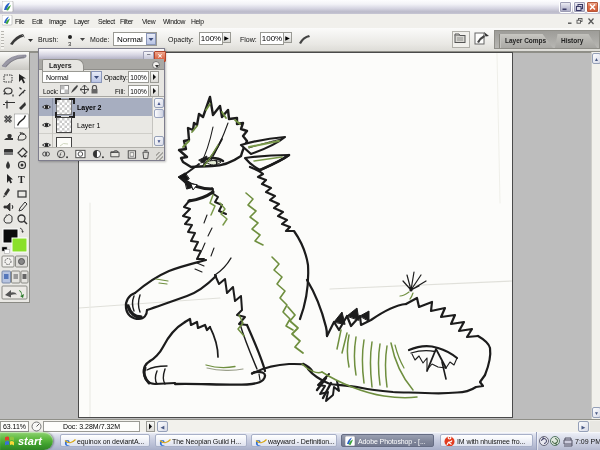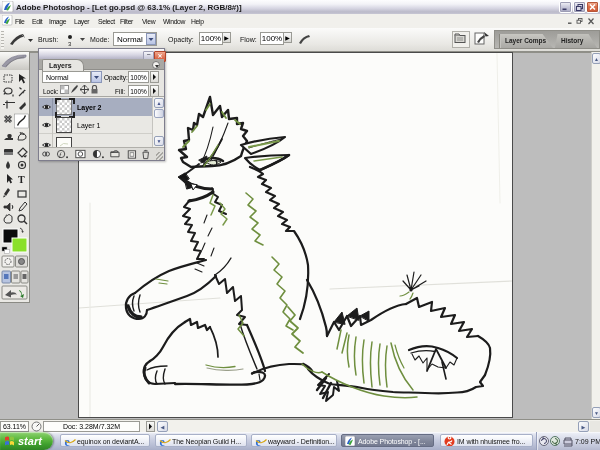--- a/index.html
+++ b/index.html
@@ -49,21 +49,20 @@
     </svg>
 
   <div id="title">
     <div style="left:2px;top:1px;width:12px;height:11px;">
         <svg width="12" height="11">
           <rect x="0" y="0" width="11" height="11" rx="1" fill="#fff" stroke="#888" stroke-width="0.5"></rect>
           <path d="M2,9 Q3,3 8,1.5 Q6,5 4.5,9 Z" fill="#2a62c8"></path>
           <path d="M4,9 Q6,5 9,4 Q8,7 6,9.5 Z" fill="#3aa33a"></path>
         </svg>
       </div>
-    <div class="txt">Adobe Photoshop - [Let go.psd @ 63.1% (Layer 2, RGB/8#)]</div>
     <div class="wbtn" style="left:559px;">
         <svg width="11" height="10">
           <rect x="2.5" y="6.5" width="4" height="1.6" fill="#3a3a66"></rect>
         </svg>
       </div>
     <div class="wbtn" style="left:573px;">
         <svg width="11" height="10">
           <rect x="4" y="2.5" width="4.5" height="4" fill="none" stroke="#3a3a66" stroke-width="1"></rect>
           <rect x="2.5" y="4.5" width="4.5" height="4" fill="#d8d8e6" stroke="#3a3a66" stroke-width="1"></rect>
         </svg>

